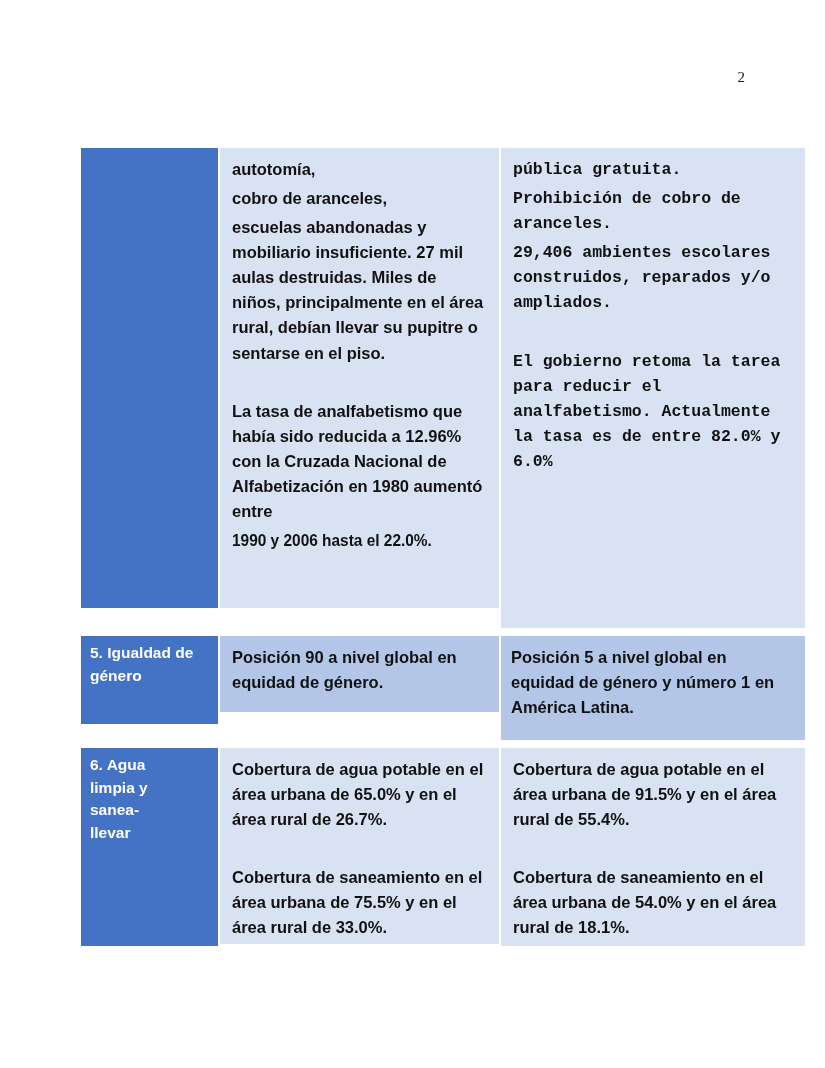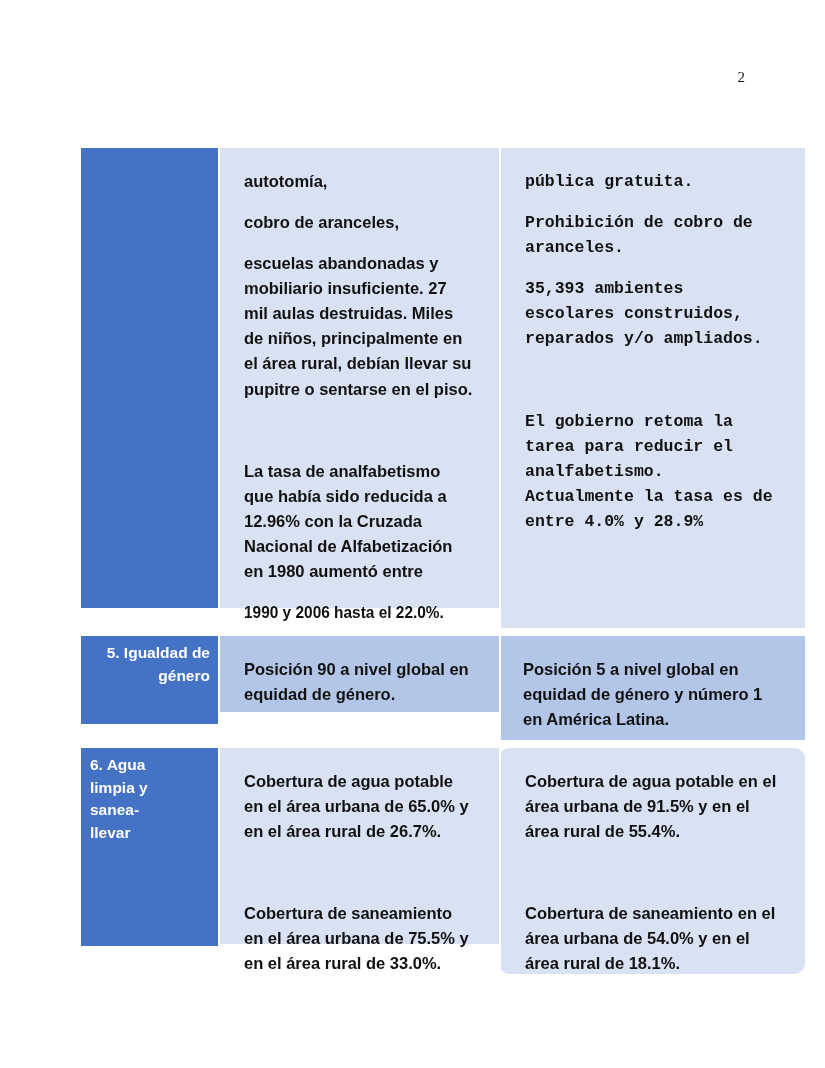--- a/index.html
+++ b/index.html
@@ -101,21 +101,21 @@
     width: 2px;
     background: #ffffff;
   }
 
   tr.row-gap > td {
     height: 8px;
     background: #ffffff;
   }
 
   .para {
-    margin: 16px;
+    margin: 4px;
   }
   .para + .para {
     margin-top: 0;
   }
   .spacer-line {
     display: block;
     height: 1.52em;
   }
 
   
@@ -153,36 +153,36 @@
               <p class="para">escuelas abandonadas y mobiliario insuficiente. 27 mil aulas destruidas. Miles de niños, principalmente en el área rural, debían llevar su pupitre o sentarse en el piso.</p>
               <span class="spacer-line"></span>
               <p class="para">La tasa de analfabetismo que había sido reducida a 12.96% con la Cruzada Nacional de Alfabetización en 1980 aumentó entre</p>
               <p class="para"><span class="condensed">1990 y 2006 hasta el 22.0%.</span></p>
             </div>
           </td>
           <td class="gutter-col">
             <div class="cell cell-body" style="height:480px;font-family:Liberation Mono, monospace;">
               <p class="para">pública gratuita.</p>
               <p class="para">Prohibición de cobro de aranceles.</p>
-              <p class="para">35,393 ambientes escolares construidos, reparados y/o ampliados.</p>
-              <span class="spacer-line"></span>
-              <p class="para">El gobierno retoma la tarea para reducir el analfabetismo. Actualmente la tasa es de entre 4.0% y 28.9%</p>
+              <p class="para">29,406 ambientes escolares construidos, reparados y/o ampliados.</p>
+              <span class="spacer-line"></span>
+              <p class="para">El gobierno retoma la tarea para reducir el analfabetismo. Actualmente la tasa es de entre 82.0% y 6.0%</p>
             </div>
           </td>
         </tr>
 
         <tr class="row-gap">
           <td></td>
           <td></td>
           <td></td>
         </tr>
 
         <tr class="row-body row-highlight">
           <td>
-            <div class="cell cell-label" style="height:88px;text-align:right;">5. Igualdad de género</div>
+            <div class="cell cell-label" style="height:88px;">5. Igualdad de género</div>
           </td>
           <td class="gutter-col">
             <div class="cell cell-body" style="height:76px;">
               <p class="para">Posición 90 a nivel global en equidad de género.</p>
             </div>
           </td>
           <td class="gutter-col">
             <div class="cell cell-body" style="height:104px;padding-left:8px;">
               <p class="para">Posición 5 a nivel global en equidad de género y número 1 en América Latina.</p>
             </div>
@@ -205,21 +205,21 @@
             </div>
           </td>
           <td class="gutter-col">
             <div class="cell cell-body" style="height:196px;">
               <p class="para">Cobertura de agua potable en el área urbana de 65.0% y en el área rural de 26.7%.</p>
               <span class="spacer-line"></span>
               <p class="para">Cobertura de saneamiento en el área urbana de 75.5% y en el área rural de 33.0%.</p>
             </div>
           </td>
           <td class="gutter-col">
-            <div class="cell cell-body" style="height:226px;border-radius:11px;">
+            <div class="cell cell-body" style="height:198px;">
               <p class="para">Cobertura de agua potable en el área urbana de 91.5% y en el área rural de 55.4%.</p>
               <span class="spacer-line"></span>
               <p class="para">Cobertura de saneamiento en el área urbana de 54.0% y en el área rural de 18.1%.</p>
             </div>
           </td>
         </tr>
 
       </tbody>
     </table>
   </div>

